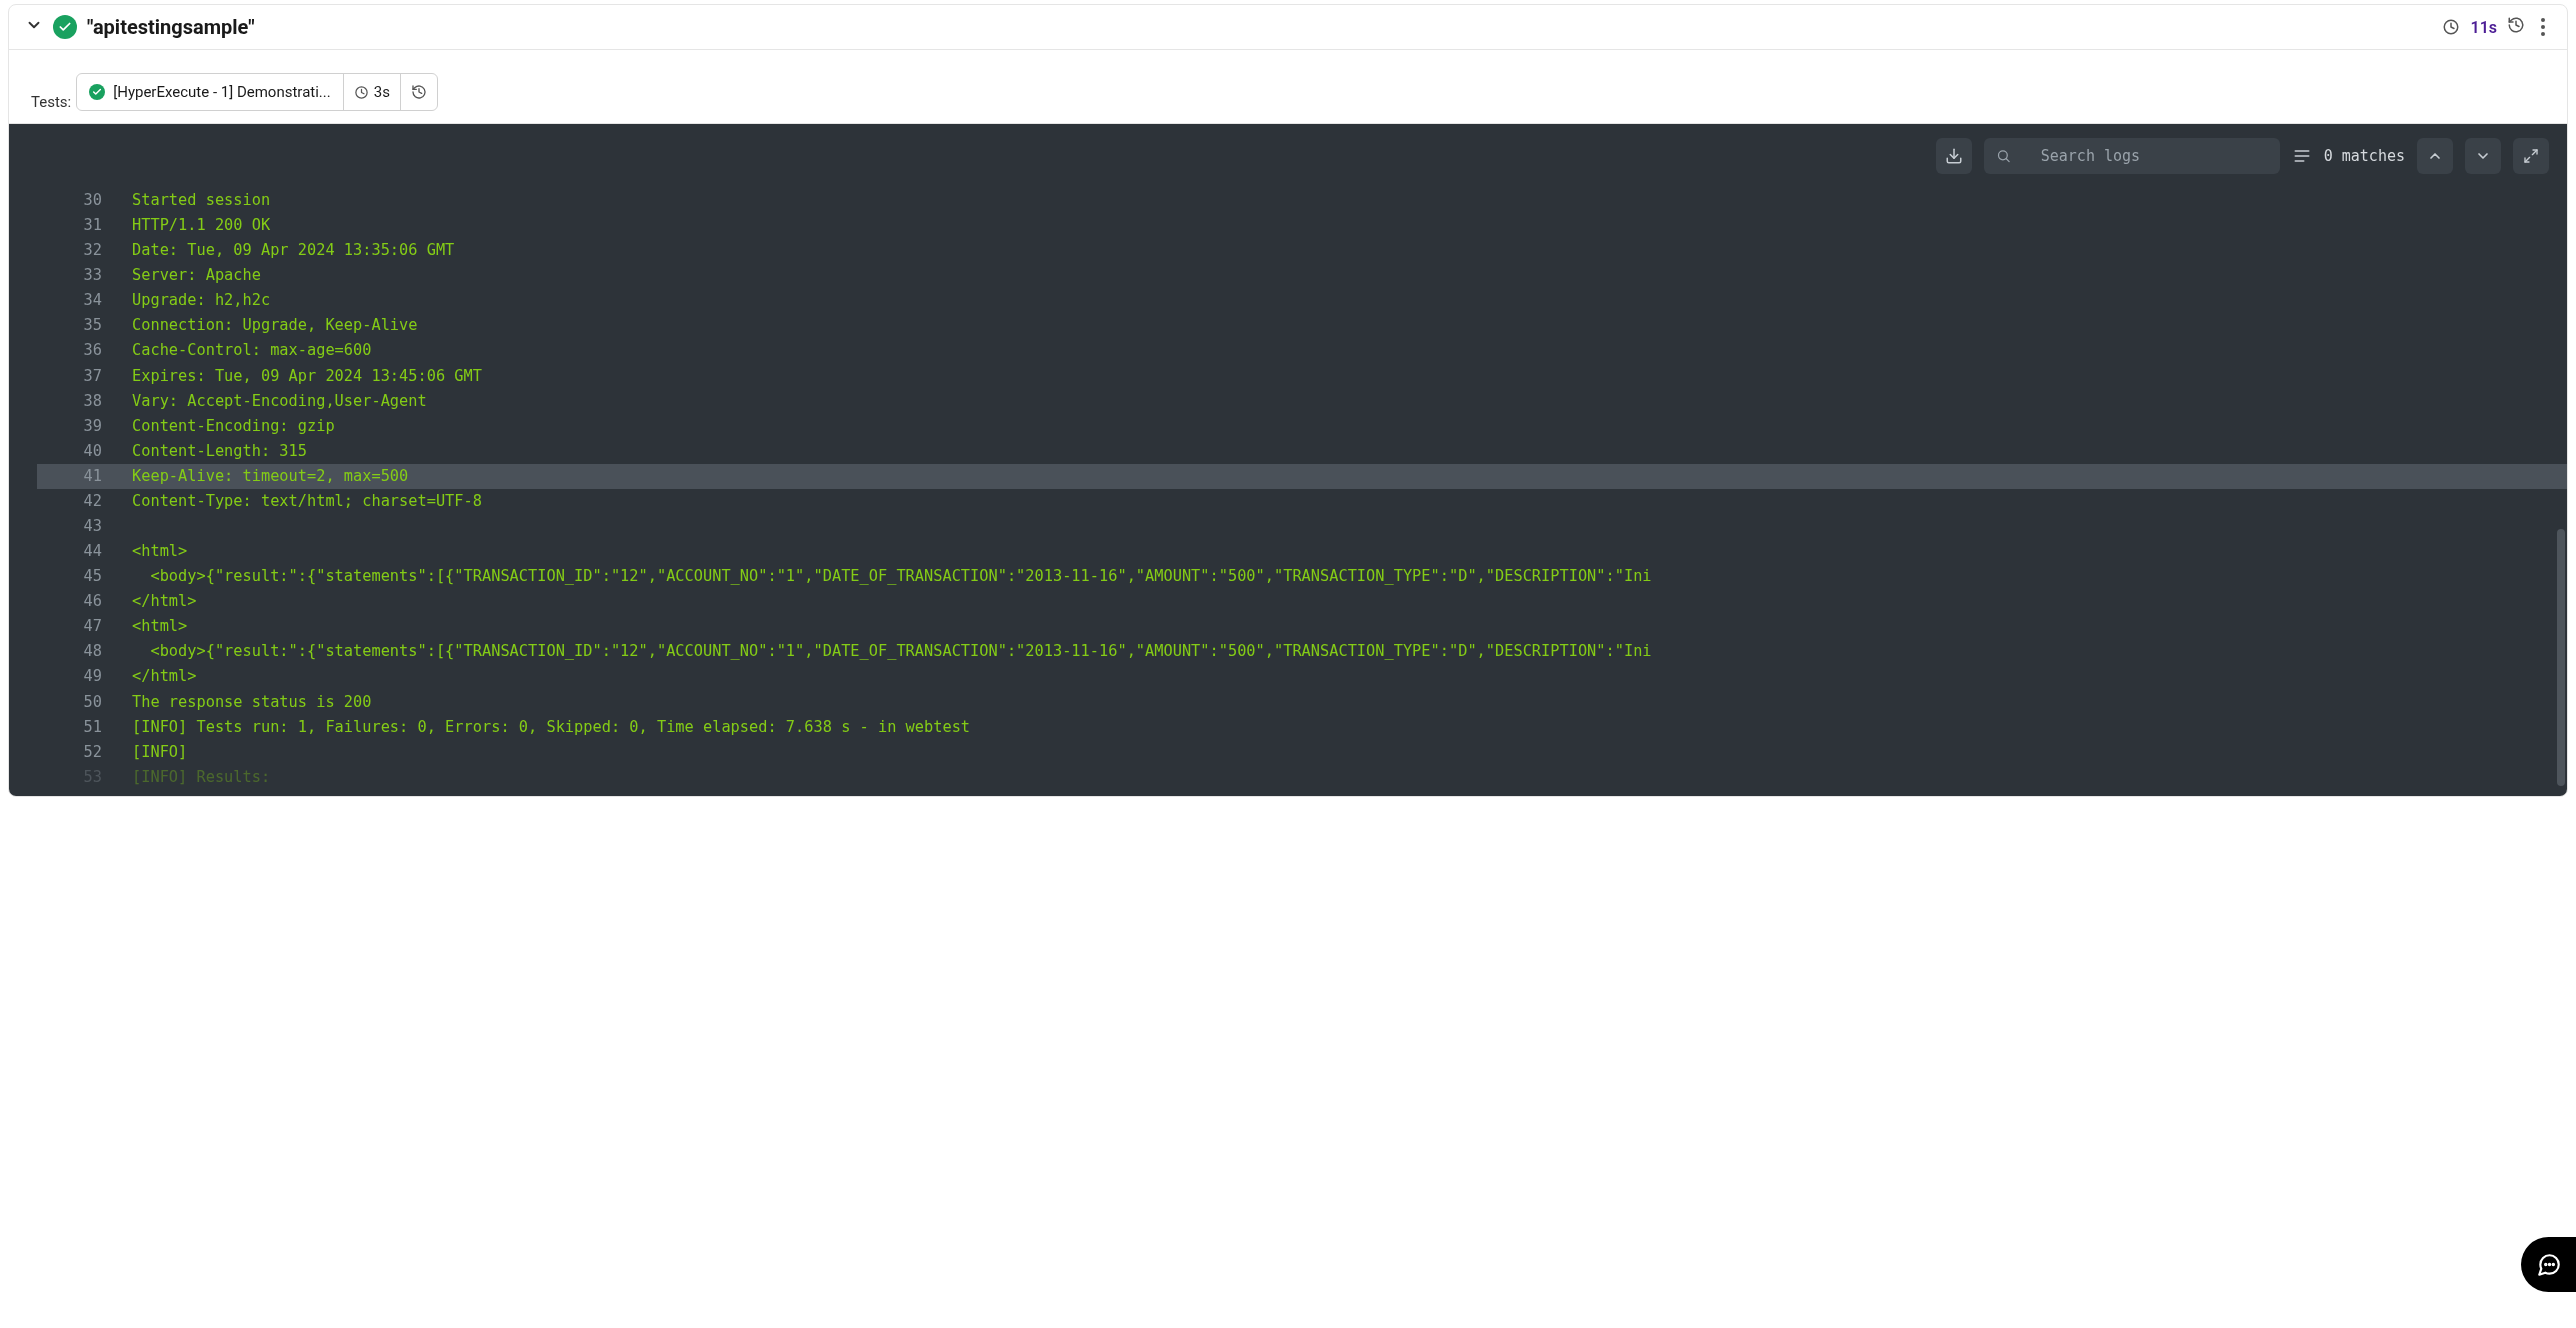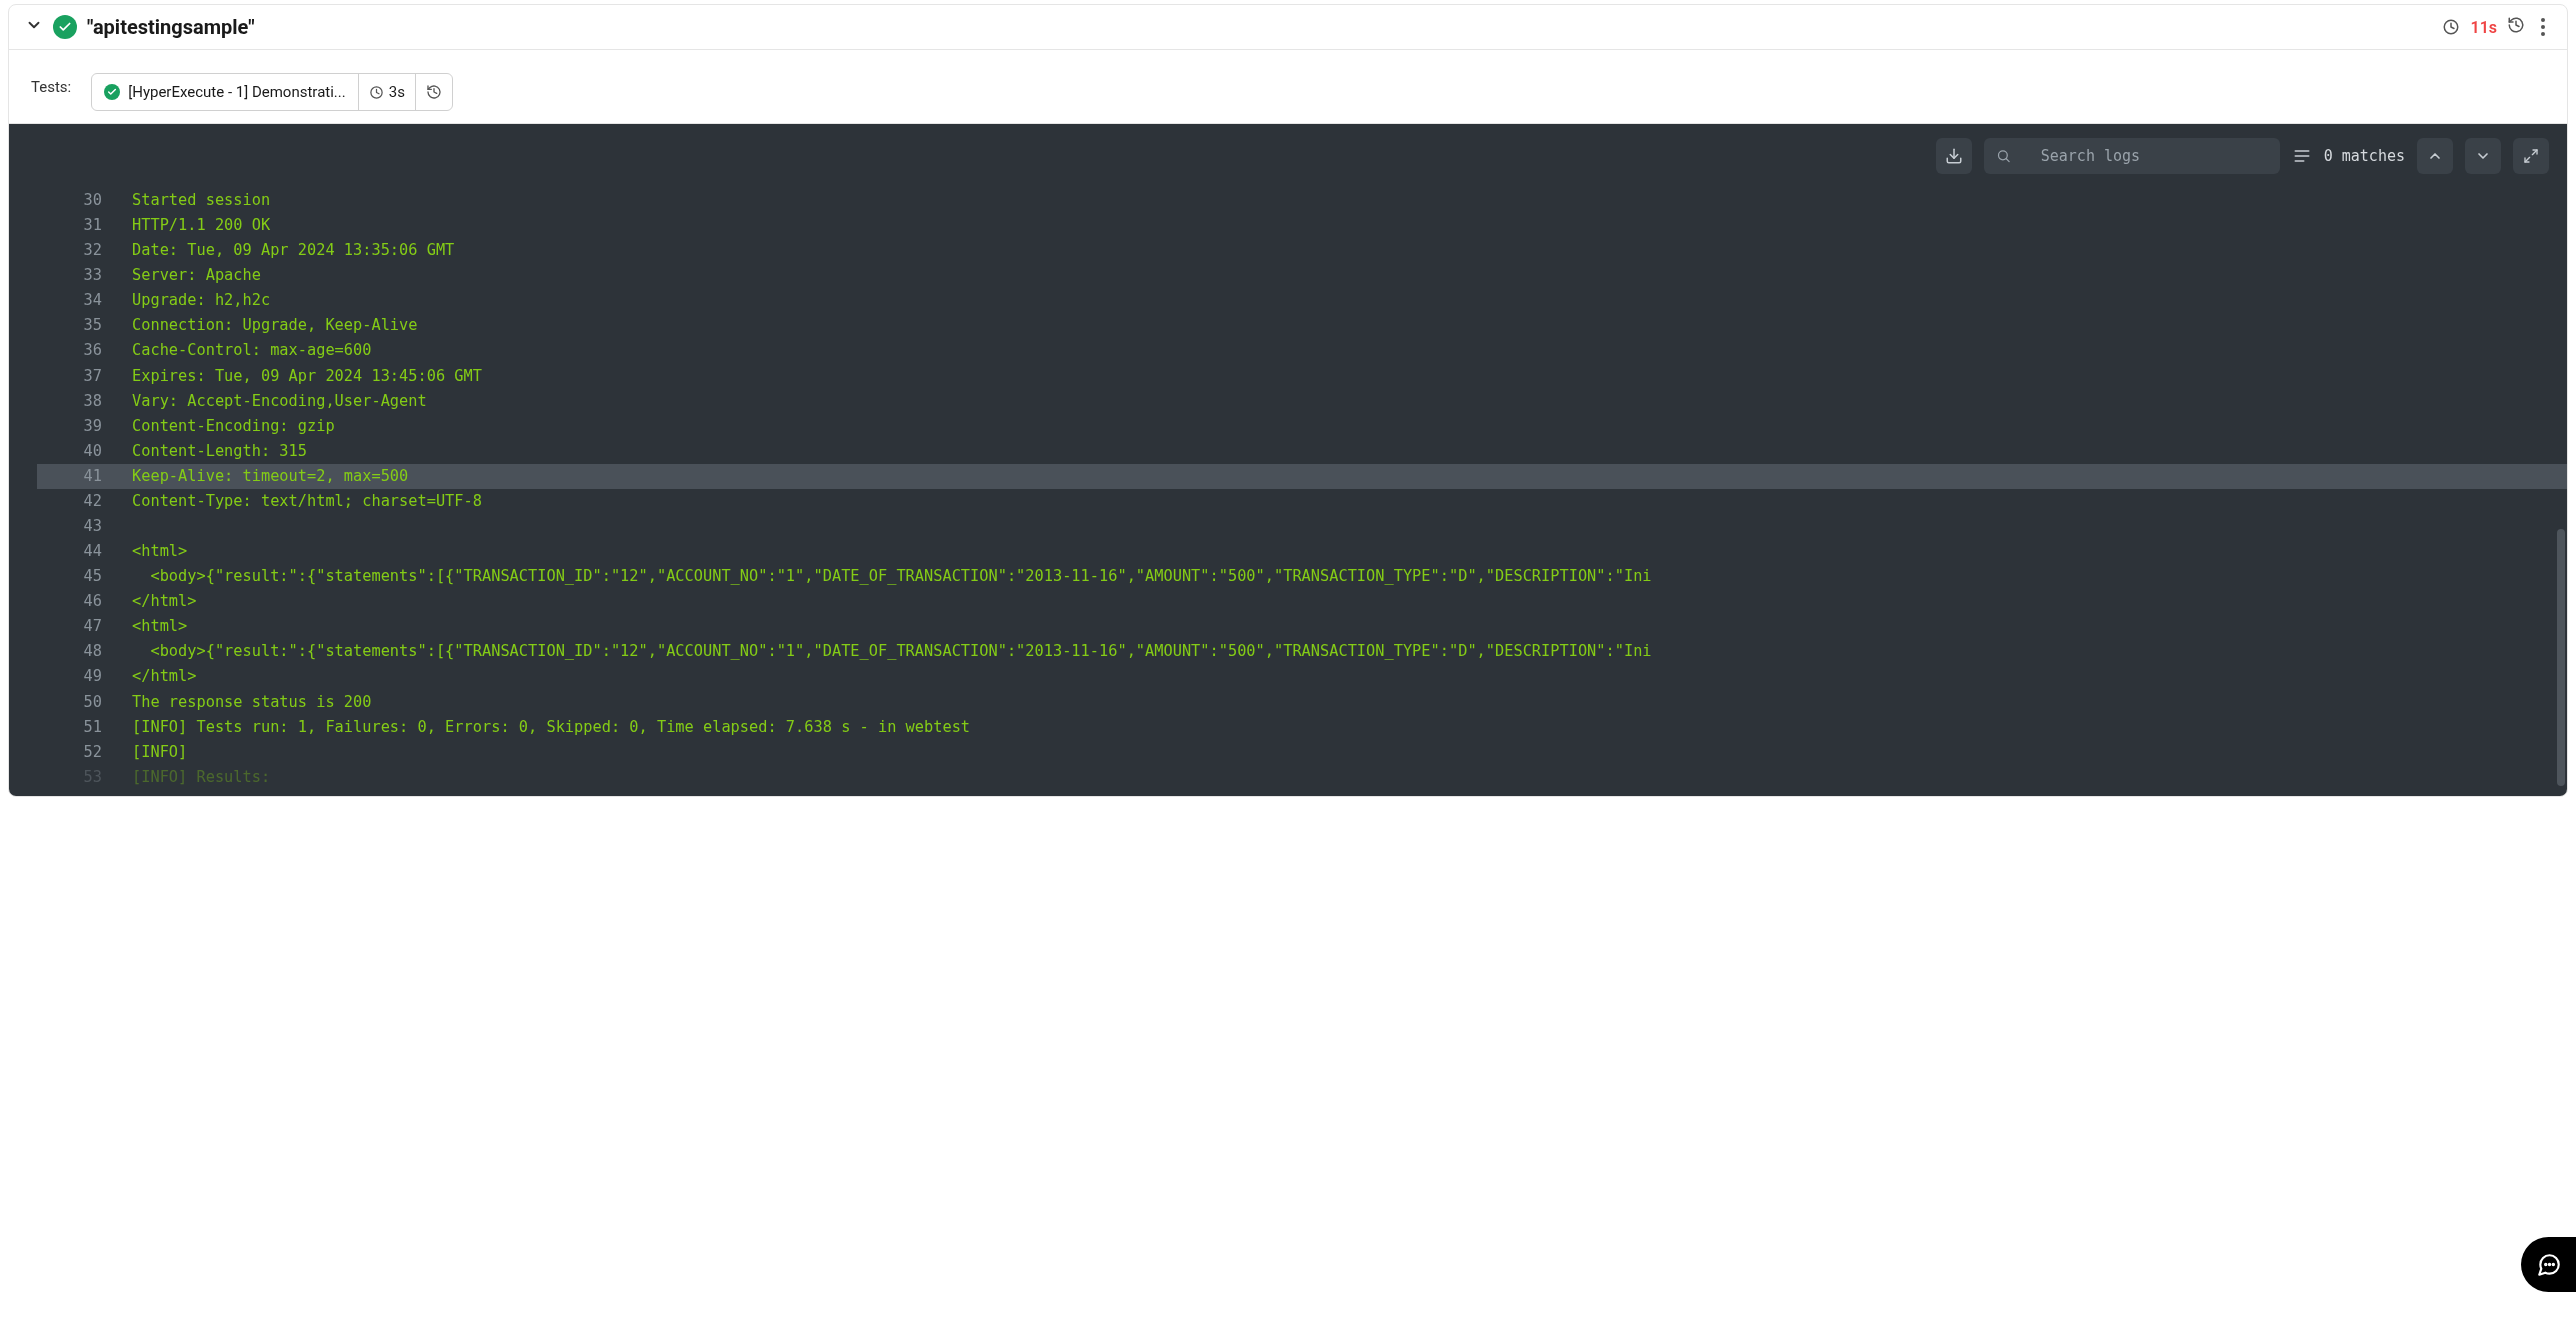--- a/index.html
+++ b/index.html
@@ -31,27 +31,27 @@
       background: #19a15f; display: inline-flex;
       align-items: center; justify-content: center;
     }
     .status-badge svg { width: 14px; height: 14px; stroke: #fff; }
 
     .title-quoted { font-weight: 700; font-size: 20px; }
 
     .spacer { flex: 1; }
 
     .clock { width: 18px; height: 18px; stroke: #555; }
-    .duration { font-size: 16px; font-weight: 600; color: #ef4444; }
+    .duration { font-size: 16px; font-weight: 600; color: #4c1d95; }
     .history { width: 18px; height: 18px; stroke: #555; }
     .menu-dots { width: 4px; display: flex; flex-direction: column; gap: 3px; align-items: center; justify-content: center; padding: 0 8px; height: 20px; }
     .menu-dots span { width: 4px; height: 4px; background: #555; border-radius: 50%; }
 
     .tests-row {
-      display: flex; align-items: center; padding: 12px 22px; gap: 20px;
+      display: flex; align-items: flex-end; padding: 12px 22px; gap: 5px;
       border-bottom: 1px solid #e5e5e5;
     }
     .tests-label { font-size: 15px; color: #333; }
 
     .test-chip {
       display: inline-flex; align-items: center;
       border: 1px solid #d0d0d0; border-radius: 6px;
       overflow: hidden; height: 38px; margin-top: 11px;
     }
     .test-chip .chip-main {

